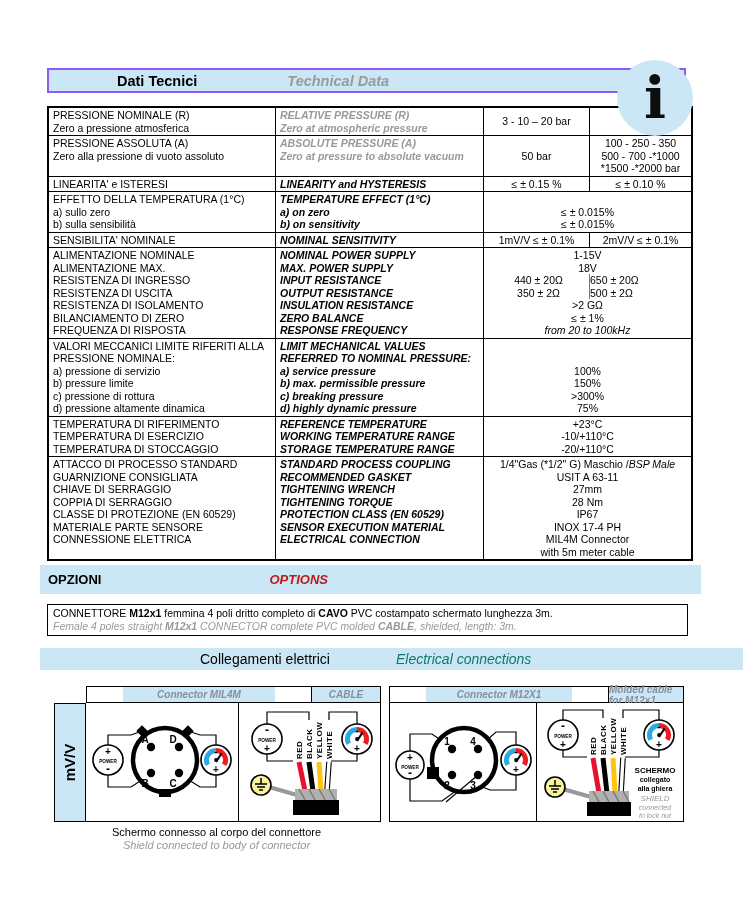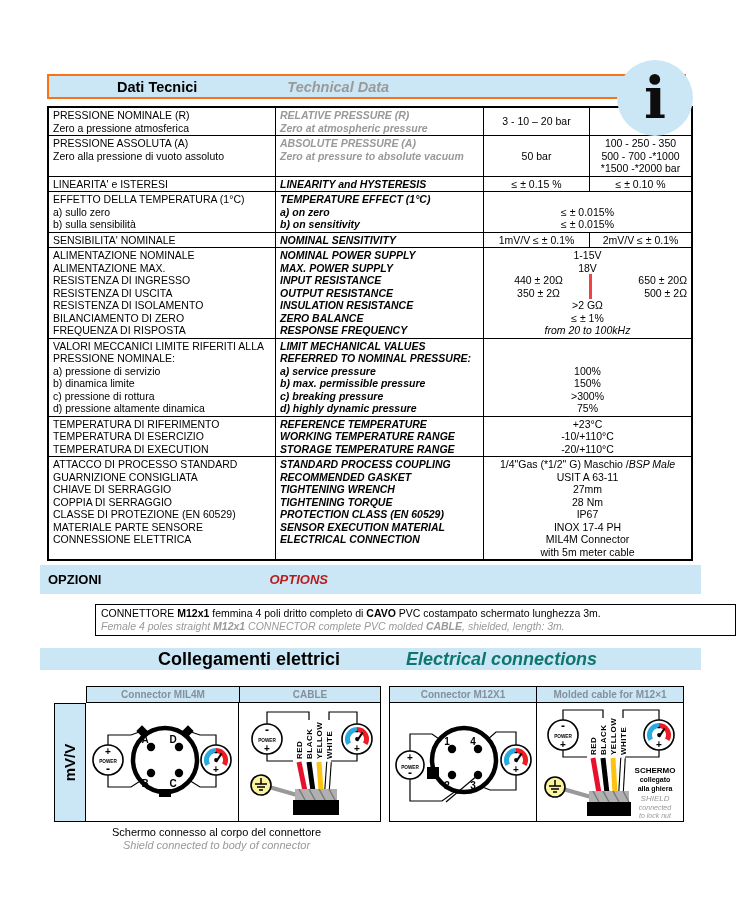--- a/index.html
+++ b/index.html
@@ -2,21 +2,21 @@
 <html><head>
 <meta charset="utf-8">
 <style>
   html,body{margin:0;padding:0;background:#fff;}
   #page{position:relative;width:744px;height:901px;background:#fff;
         font-family:"Liberation Sans",sans-serif;color:#000;overflow:hidden;}
   .abs{position:absolute;}
 
   
   .bluebar{background:#cbe7f5;}
-  #techHeader{left:47px;top:74px;width:635px;height:21px;border:2px solid #f97316;
+  #techHeader{left:47px;top:68px;width:635px;height:21px;border:2px solid #8b5cf6;
               display:flex;align-items:center;font-size:14.5px;font-weight:bold;}
   #techHeader .it{margin-left:68px;}
   #techHeader .en{margin-left:90px;font-style:italic;color:#9a9a9a;}
 
   
   #infoIcon{left:617px;top:60px;width:76px;height:76px;border-radius:50%;background:#cbe7f5;
             z-index:10;display:flex;align-items:center;justify-content:center;
             font-family:"DejaVu Serif",serif;font-weight:bold;font-size:58px;color:#0d0d0d;line-height:1;}
 
   
@@ -28,42 +28,42 @@
   td.enc{width:199px;font-weight:bold;font-style:italic;}
   td.v3{width:97px;}
   td.v4{width:93px;}
   .gray{color:#999;}
   .val{text-align:center;vertical-align:middle !important;}
   .valtop{text-align:center;vertical-align:top;}
   .ln{min-height:12.5px;white-space:nowrap;}
   .c{text-align:center;}
   .split{display:flex;}
   .split .a{width:101px;text-align:center;}
-  .split .b{flex:1;text-align:right;border-left:3px solid #ef4444;}
+  .split .b{flex:1;text-align:left;border-left:1px solid #ef4444;}
   .italic{font-style:italic;}
 
   
   #opzioniBar{left:40px;top:565px;width:661px;height:29px;display:flex;align-items:center;
               font-size:13px;font-weight:bold;}
   #opzioniBar .it{margin-left:8px;}
   #opzioniBar .en{margin-left:168px;font-style:italic;color:#b91c1c;}
   #optionsBox{left:47px;top:604px;width:629px;border:1px solid #000;padding:2px 5px;
-              font-size:10.5px;line-height:13px;margin-left:48px;}
+              font-size:10.5px;line-height:13px;}
   #optionsBox .l2{color:#999;font-style:italic;}
   #optionsBox b{font-weight:bold;}
 
   
   #connBar{left:40px;top:648px;width:661px;height:22px;display:flex;align-items:center;
-           font-size:18px;font-weight:bold;}
+           font-size:14px;font-weight:normal;padding-left:42px;}
   #connBar .it{margin-left:118px;}
   #connBar .en{margin-left:66px;font-style:italic;color:#0f766e;}
 
   .dhdr{display:flex;height:15px;border:1px solid #000;}
   .dhdr .cell{background:#cbe7f5;display:flex;align-items:center;justify-content:center;
-              font-size:10px;font-weight:bold;color:#878f9b;}
+              font-size:10px;font-weight:bold;font-style:italic;color:#878f9b;margin-left:36px;}
   .dhdr .cell + .cell{border-left:1px solid #000;}
   .drow{display:flex;border:1px solid #000;border-top:none;background:#fff;}
   .dcell{position:relative;}
   .dcell + .dcell{border-left:1px solid #000;}
   #leftHdr{left:86px;top:686px;width:293px;}
   #leftRow{left:54px;top:703px;width:325px;height:118px;}
   #mvv{width:30px;background:#cbe7f5;border-top:1px solid #000;display:flex;
        align-items:center;justify-content:center;}
   #mvv span{transform:rotate(-90deg);font-weight:bold;font-size:15px;white-space:nowrap;}
   #rightHdr{left:389px;top:686px;width:293px;}
@@ -205,21 +205,21 @@
         <div class="ln c">&gt;2 GΩ</div>
         <div class="ln c">≤ ± 1%</div>
         <div class="ln c italic">from 20 to 100kHz</div>
       </td>
     </tr>
     <tr>
       <td class="itc">
         <div class="ln">VALORI MECCANICI LIMITE RIFERITI ALLA</div>
               <div class="ln">PRESSIONE NOMINALE:</div>
         <div class="ln">a) pressione di servizio</div>
-              <div class="ln">b) dinamica limite</div>
+              <div class="ln">b) pressure limite</div>
         <div class="ln">c) pressione di rottura</div>
               <div class="ln">d) pressione altamente dinamica</div>
       </td>
       <td class="enc">
         <div class="ln">LIMIT MECHANICAL VALUES</div>
               <div class="ln">REFERRED TO NOMINAL PRESSURE:</div>
         <div class="ln">a) service pressure</div>
               <div class="ln">b) max. permissible pressure</div>
         <div class="ln">c) breaking pressure</div>
               <div class="ln">d) highly dynamic pressure</div>
@@ -230,21 +230,21 @@
         <div class="ln c">100%</div>
               <div class="ln c">150%</div>
         <div class="ln c">&gt;300%</div>
               <div class="ln c">75%</div>
       </td>
     </tr>
     <tr>
       <td class="itc">
               <div class="ln">TEMPERATURA DI RIFERIMENTO</div>
               <div class="ln">TEMPERATURA DI ESERCIZIO</div>
-              <div class="ln">TEMPERATURA DI EXECUTION</div>
+              <div class="ln">TEMPERATURA DI STOCCAGGIO</div>
             </td>
       <td class="enc">
               <div class="ln">REFERENCE TEMPERATURE</div>
               <div class="ln">WORKING TEMPERATURE RANGE</div>
               <div class="ln">STORAGE TEMPERATURE RANGE</div>
             </td>
       <td colspan="2" class="valtop">
               <div class="ln c">+23°C</div>
               <div class="ln c">-10/+110°C</div>
               <div class="ln c">-20/+110°C</div>

